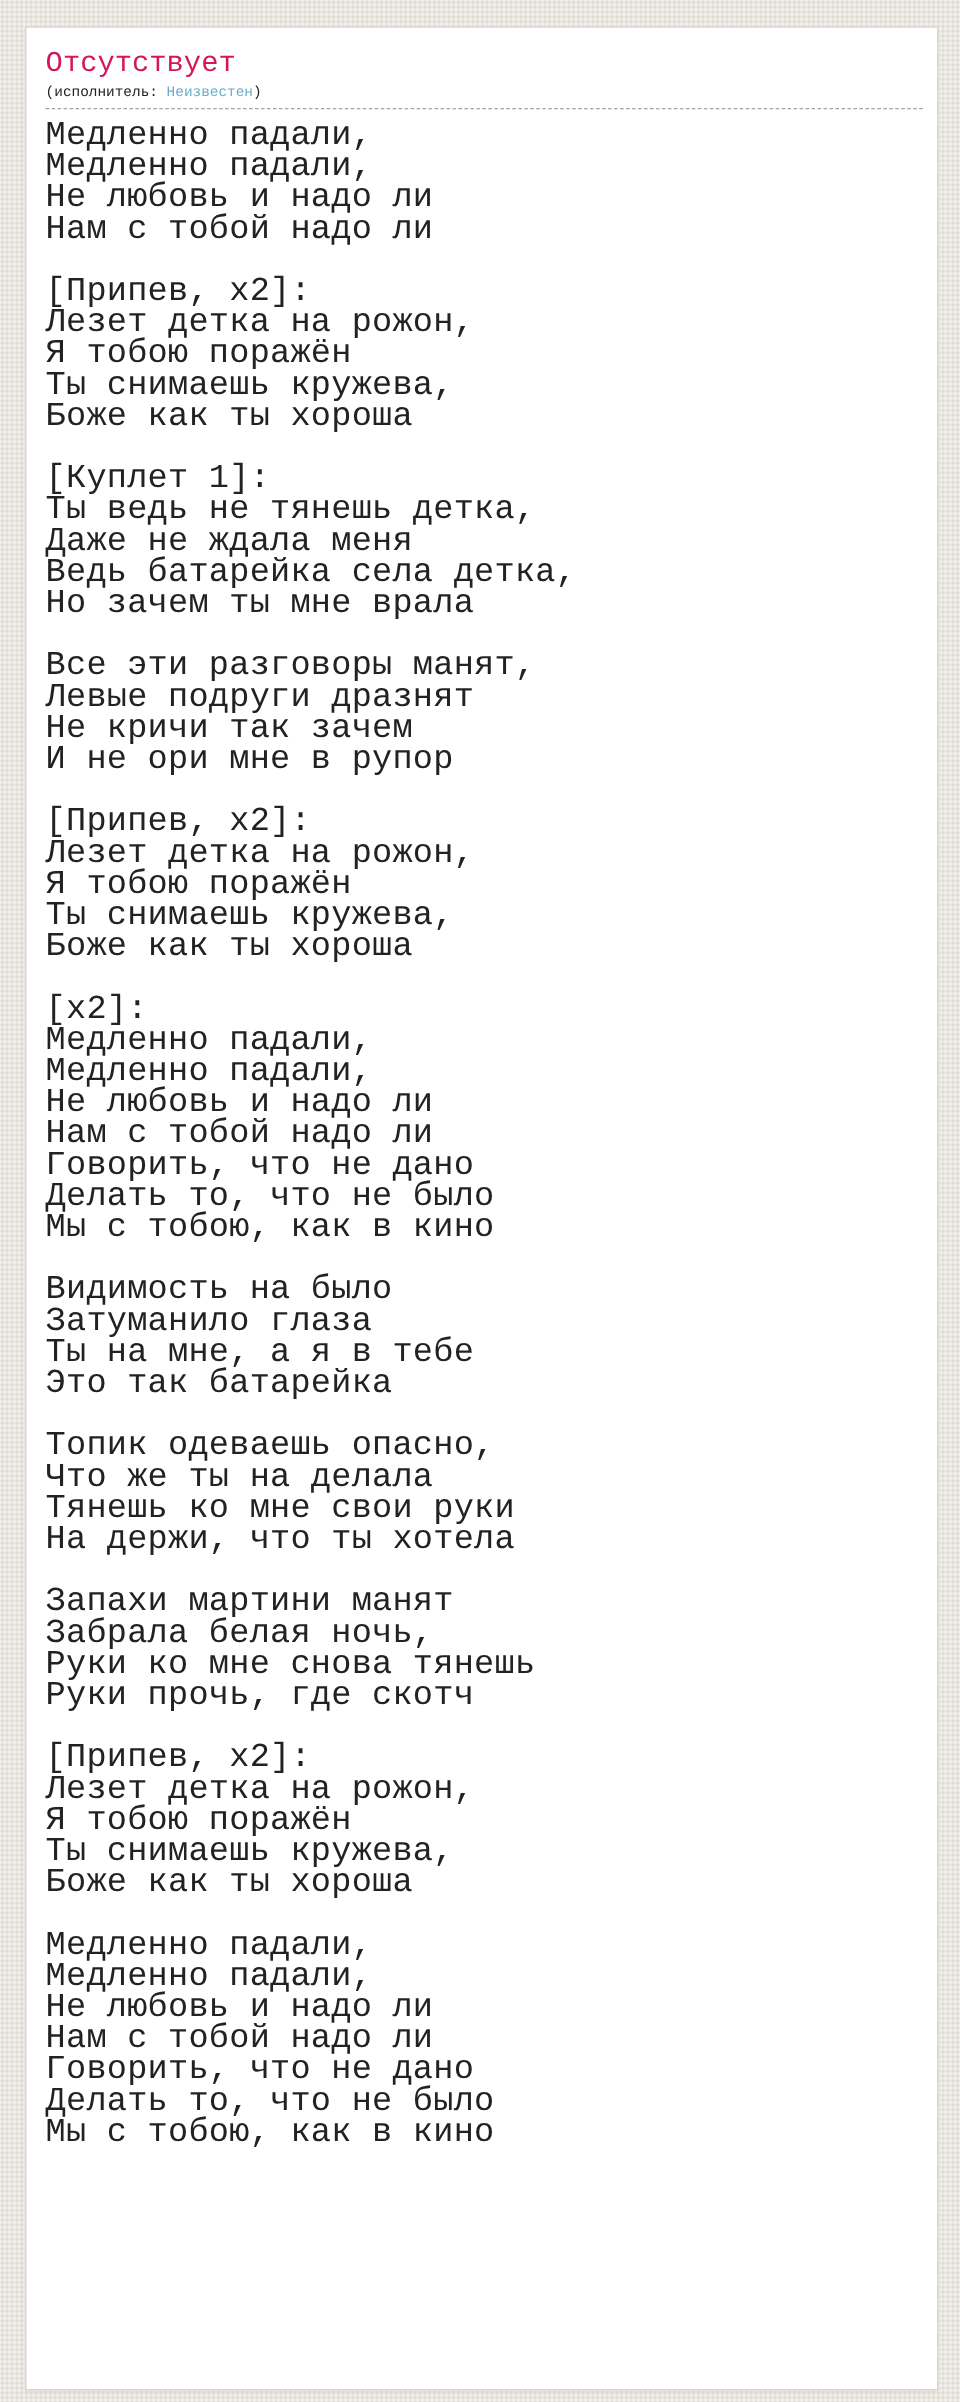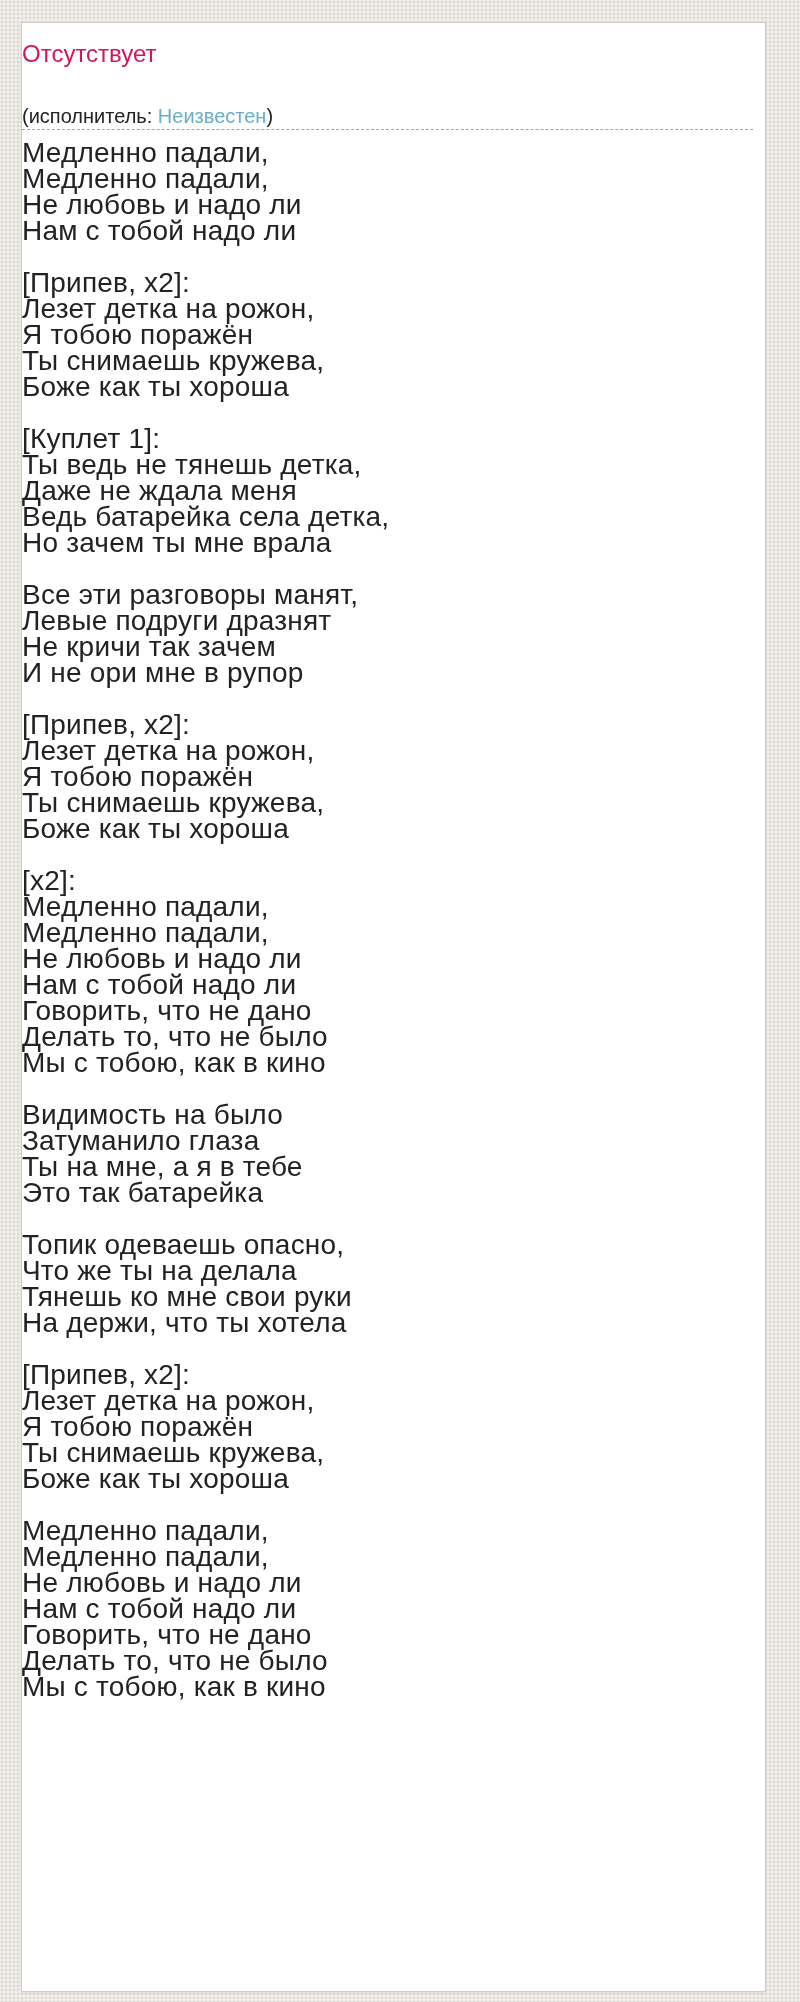--- a/index.html
+++ b/index.html
@@ -20,40 +20,40 @@
   }
   .card {
     position: absolute;
     left: 21px;
     top: 22px;
     width: 755px;
     height: 1956px;
     background: var(--card-background, #ffffff);
     border: 1px solid #cfccc6;
     box-shadow: 0 1px 3px rgba(0,0,0,0.07);
-    padding: 12px 12px 0 0;
+    padding: 12px 12px 0 16px;
     box-sizing: content-box;
     width: 731px; 
+    font-family: Liberation Mono, monospace;
   }
   .header {
     padding-bottom: 4px;
     border-bottom: 1px dashed var(--separator, #9aa5b0);
   }
   .title {
     margin: 4px 0 0 0;
     font-size: 24px;
     line-height: 29px;
     font-weight: normal;
     color: var(--title, #d2175e);
   }
   .artist {
-    font-size: 20px;
+    font-size: 12px;
     line-height: 18px;
     color: #222222;
-    margin-top: 39px;
   }
   .artist-link {
     color: var(--artist-link, #69aec8);
     text-decoration: none;
     cursor: pointer;
   }
   .lyrics {
     margin-top: 10px;
     font-size: 28px;
     line-height: 26px;
@@ -73,16 +73,17 @@
   </header>
   <div class="lyrics">
       <p class="stanza"><span>Медленно падали,</span><br><span>Медленно падали,</span><br><span>Не любовь и надо ли</span><br><span>Нам с тобой надо ли</span></p>
       <p class="stanza"><span>[Припев, x2]:</span><br><span>Лезет детка на рожон,</span><br><span>Я тобою поражён</span><br><span>Ты снимаешь кружева,</span><br><span>Боже как ты хороша</span></p>
       <p class="stanza"><span>[Куплет 1]:</span><br><span>Ты ведь не тянешь детка,</span><br><span>Даже не ждала меня</span><br><span>Ведь батарейка села детка,</span><br><span>Но зачем ты мне врала</span></p>
       <p class="stanza"><span>Все эти разговоры манят,</span><br><span>Левые подруги дразнят</span><br><span>Не кричи так зачем</span><br><span>И не ори мне в рупор</span></p>
       <p class="stanza"><span>[Припев, x2]:</span><br><span>Лезет детка на рожон,</span><br><span>Я тобою поражён</span><br><span>Ты снимаешь кружева,</span><br><span>Боже как ты хороша</span></p>
       <p class="stanza"><span>[x2]:</span><br><span>Медленно падали,</span><br><span>Медленно падали,</span><br><span>Не любовь и надо ли</span><br><span>Нам с тобой надо ли</span><br><span>Говорить, что не дано</span><br><span>Делать то, что не было</span><br><span>Мы с тобою, как в кино</span></p>
       <p class="stanza"><span>Видимость на было</span><br><span>Затуманило глаза</span><br><span>Ты на мне, а я в тебе</span><br><span>Это так батарейка</span></p>
       <p class="stanza"><span>Топик одеваешь опасно,</span><br><span>Что же ты на делала</span><br><span>Тянешь ко мне свои руки</span><br><span>На держи, что ты хотела</span></p>
+      <p class="stanza"><span>Запахи мартини манят</span><br><span>Забрала белая ночь,</span><br><span>Руки ко мне снова тянешь</span><br><span>Руки прочь, где скотч</span></p>
       <p class="stanza"><span>[Припев, x2]:</span><br><span>Лезет детка на рожон,</span><br><span>Я тобою поражён</span><br><span>Ты снимаешь кружева,</span><br><span>Боже как ты хороша</span></p>
       <p class="stanza"><span>Медленно падали,</span><br><span>Медленно падали,</span><br><span>Не любовь и надо ли</span><br><span>Нам с тобой надо ли</span><br><span>Говорить, что не дано</span><br><span>Делать то, что не было</span><br><span>Мы с тобою, как в кино</span></p>
     </div>
 </main>
 
 </body></html>

